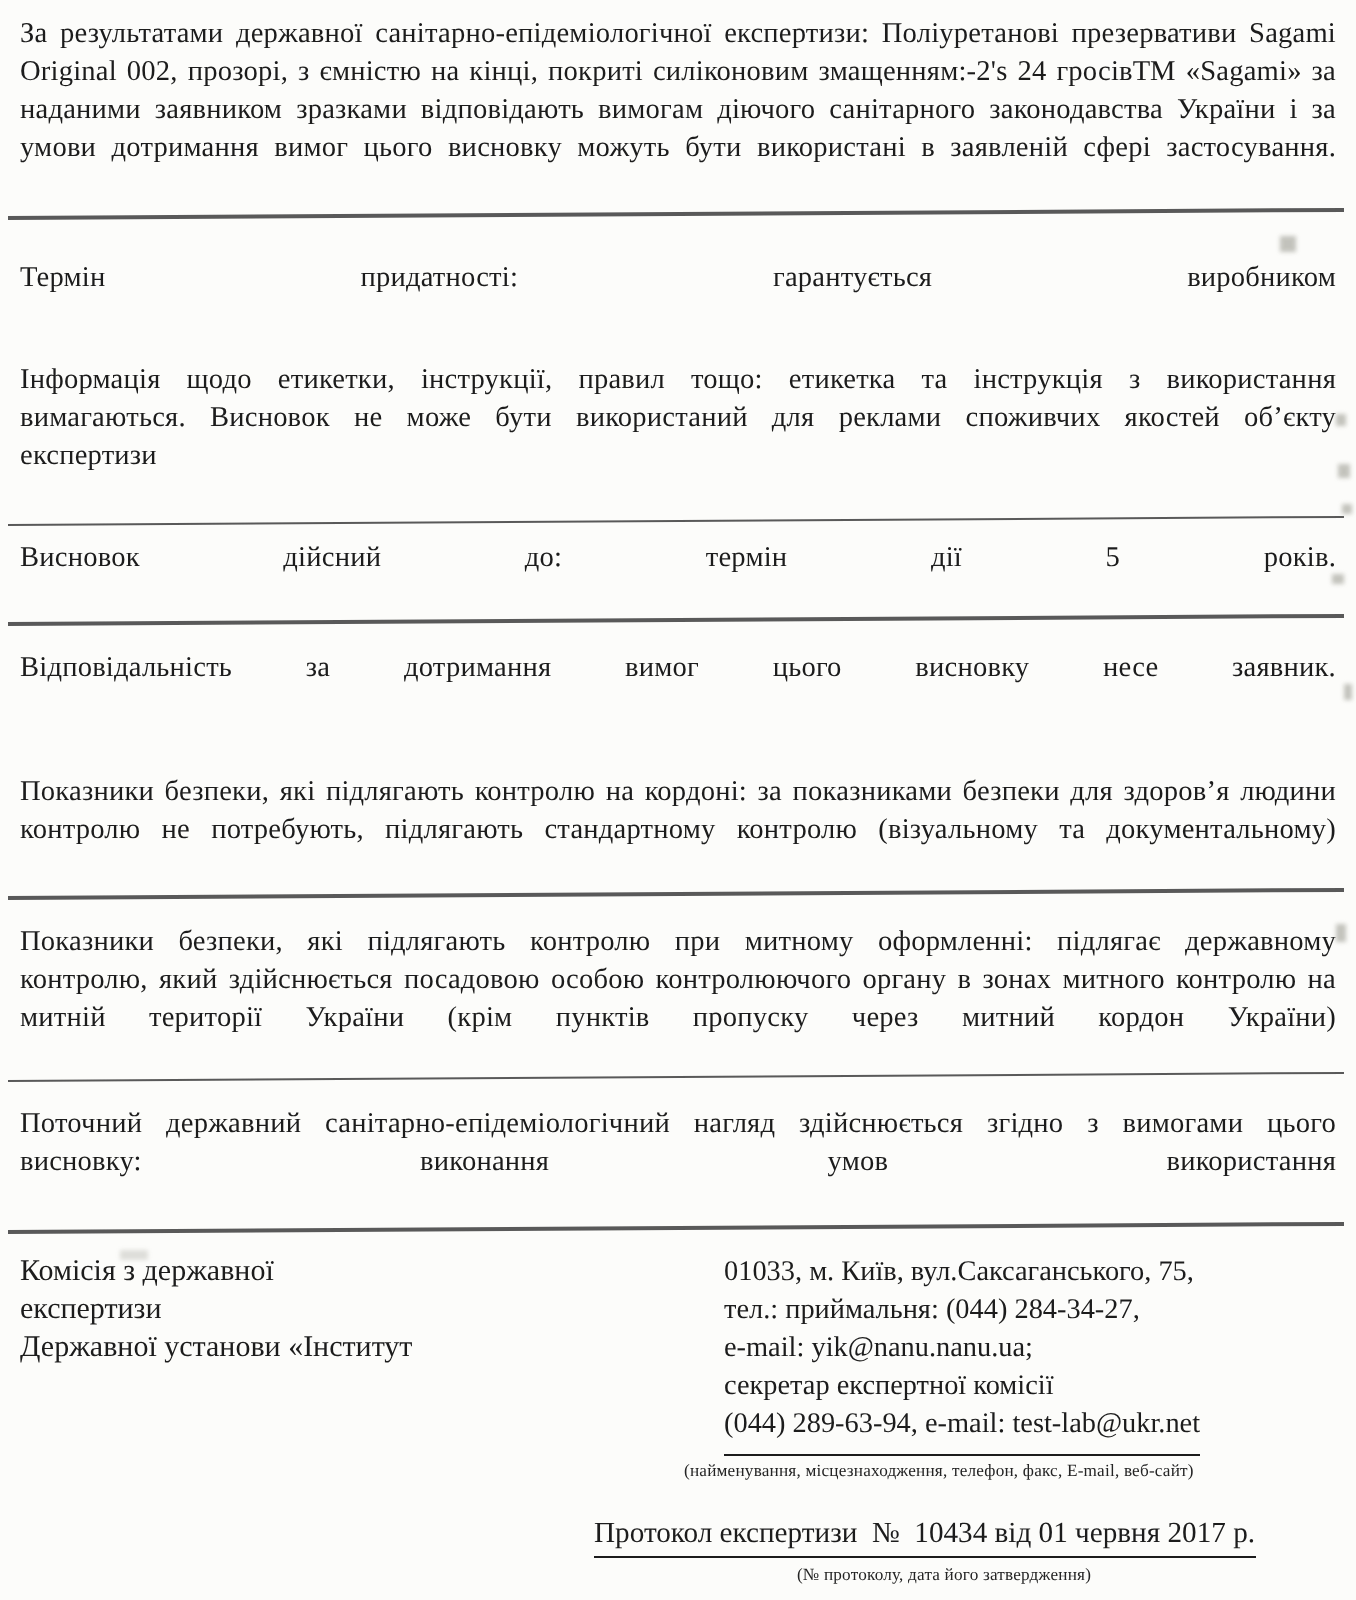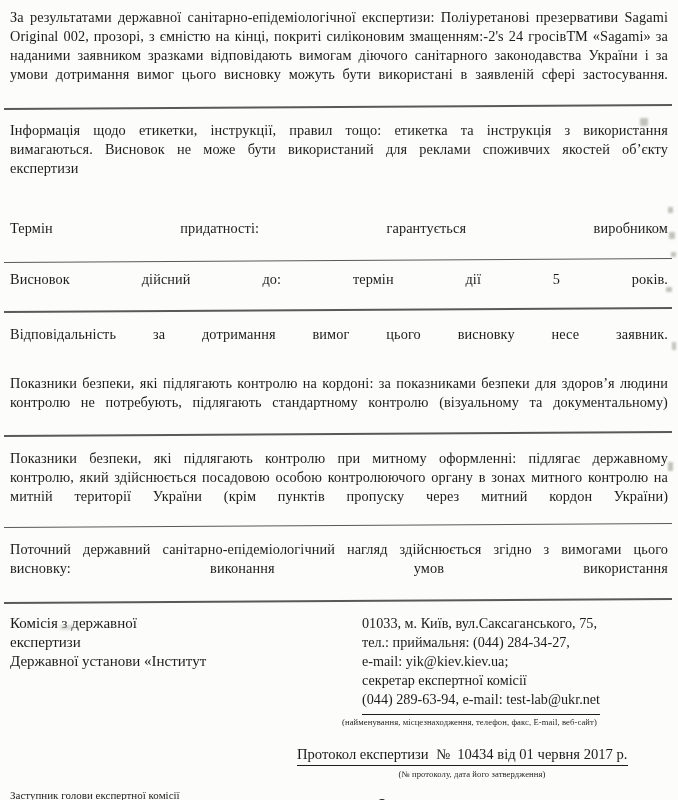--- a/index.html
+++ b/index.html
@@ -24,21 +24,21 @@
   .para::after{content:"";display:inline-block;width:100%;}
   .sep{
     height:0;
     border-top:2px solid #3c3c3c;
     margin-left:-6px;margin-right:-4px;
     transform:rotate(-0.35deg);
     opacity:.85;
   }
   .sep.thin{border-top-width:1.6px;}
   .mt22{margin-top:22px;} .mt14{margin-top:14px;} .mt13{margin-top:13px;}
-  .mt11{margin-top:11px;} .mt9{margin-top:9px;}
+  .mt11{margin-top:24px;} .mt9{margin-top:9px;}
   .sep.g2{margin-top:2px;} .sep.g3{margin-top:3px;} .sep.g1{margin-top:1px;} .sep.g0{margin-top:0;}
   .columns{display:flex;margin-top:12px;}
   .commission{width:300px;font-size:15px;line-height:19px;}
   .contact{margin-left:52px;font-size:14.2px;line-height:19px;}
   .u-line{
     display:inline-block;
     border-bottom:1.6px solid #1c1c1c;
     padding-bottom:5px;
   }
   .caption{
@@ -85,23 +85,23 @@
   .speck{position:absolute;background:#b9b9b2;filter:blur(1px);opacity:.85;}
 </style>
 </head>
 <body>
 
 <div class="page">
 
   <p class="para">За результатами державної санітарно-епідеміологічної експертизи: Поліуретанові презервативи Sagami Original 002, прозорі, з ємністю на кінці, покриті силіконовим змащенням:-2's 24 гросівТМ «Sagami» за наданими заявником зразками відповідають вимогам діючого санітарного законодавства України і за умови дотримання вимог цього висновку можуть бути використані в заявленій сфері застосування.</p>
   <div class="sep g3"></div>
 
+  <p class="para mt22">Термін придатності: гарантується виробником</p>
+
   <p class="para mt13">Інформація щодо етикетки, інструкції, правил тощо: етикетка та інструкція з використання вимагаються. Висновок не може бути використаний для реклами споживчих якостей об’єкту експертизи</p>
-
-  <p class="para mt22">Термін придатності: гарантується виробником</p>
   <div class="sep g3 thin"></div>
 
   <p class="para mt9">Висновок дійсний до: термін дії 5 років.</p>
   <div class="sep g1"></div>
 
   <p class="para mt14">Відповідальність за дотримання вимог цього висновку несе заявник.</p>
 
   <p class="para mt11">Показники безпеки, які підлягають контролю на кордоні: за показниками безпеки для здоров’я людини контролю не потребують, підлягають стандартному контролю (візуальному та документальному)</p>
   <div class="sep g2"></div>
 
@@ -113,21 +113,21 @@
 
   <div class="columns">
     <div class="commission">
       <div>Комісія з державної</div>
       <div>експертизи</div>
       <div>Державної установи «Інститут</div>
     </div>
     <div class="contact">
       <div>01033, м. Київ, вул.Саксаганського, 75,</div>
       <div>тел.: приймальня: (044) 284-34-27,</div>
-      <div>e-mail: yik@kiev.kiev.ua;</div>
+      <div>e-mail: yik@nanu.nanu.ua;</div>
       <div>секретар експертної комісії</div>
       <div><span class="u-line">(044) 289-63-94, e-mail: test-lab@ukr.net</span></div>
       <div class="caption">(найменування, місцезнаходження, телефон, факс, E-mail, веб-сайт)</div>
     </div>
   </div>
 
   <div class="protocol-block">
     <span class="protocol-text">Протокол експертизи  №  10434 від 01 червня 2017 р.</span>
     <div class="caption">(№ протоколу, дата його затвердження)</div>
   </div>

